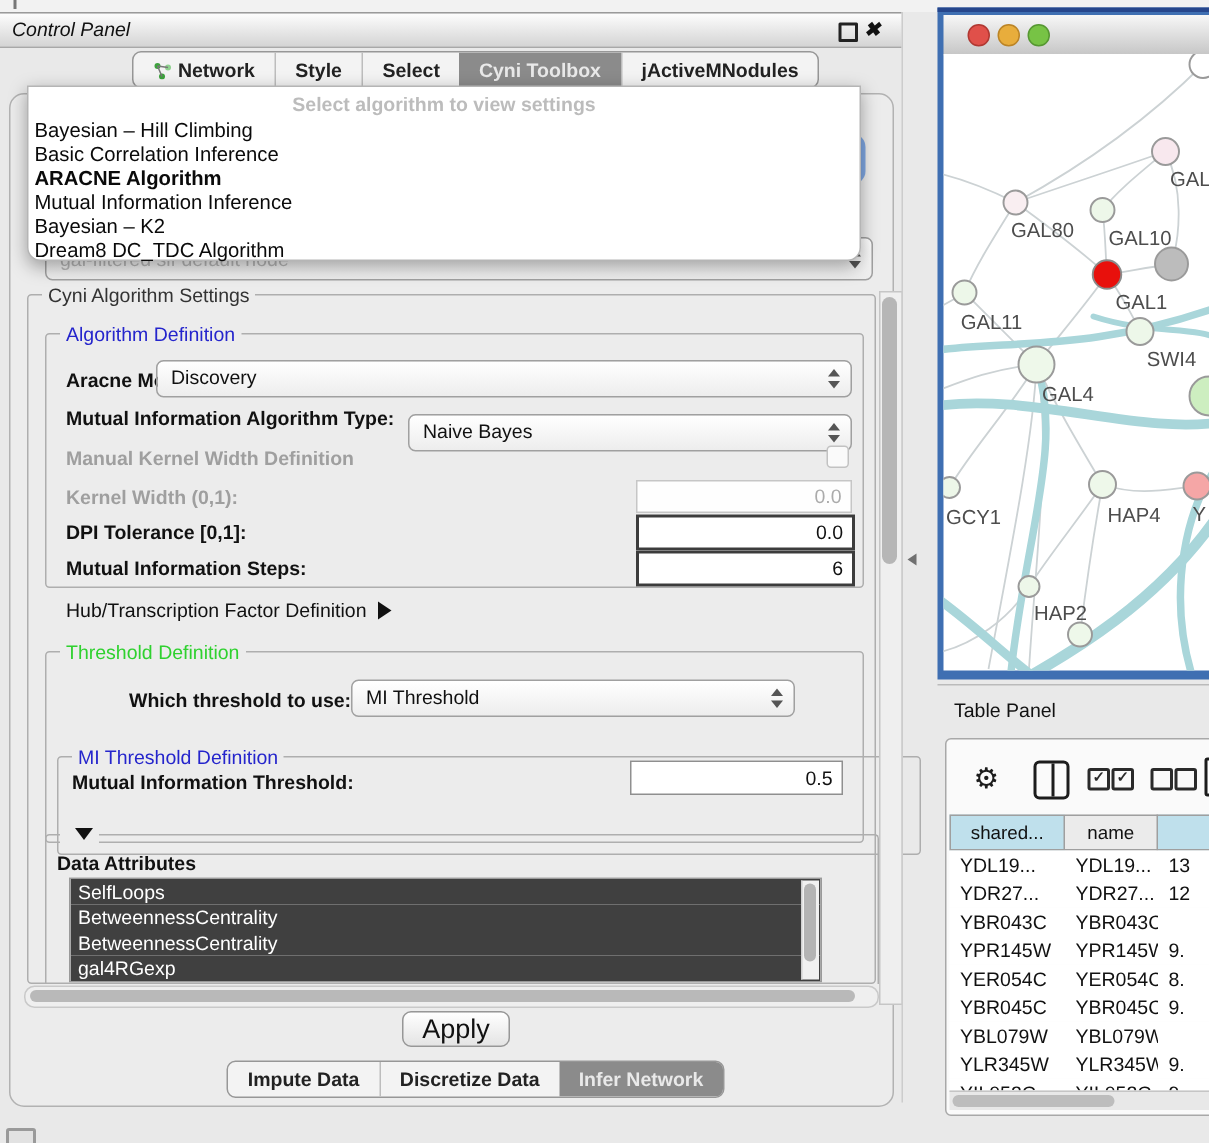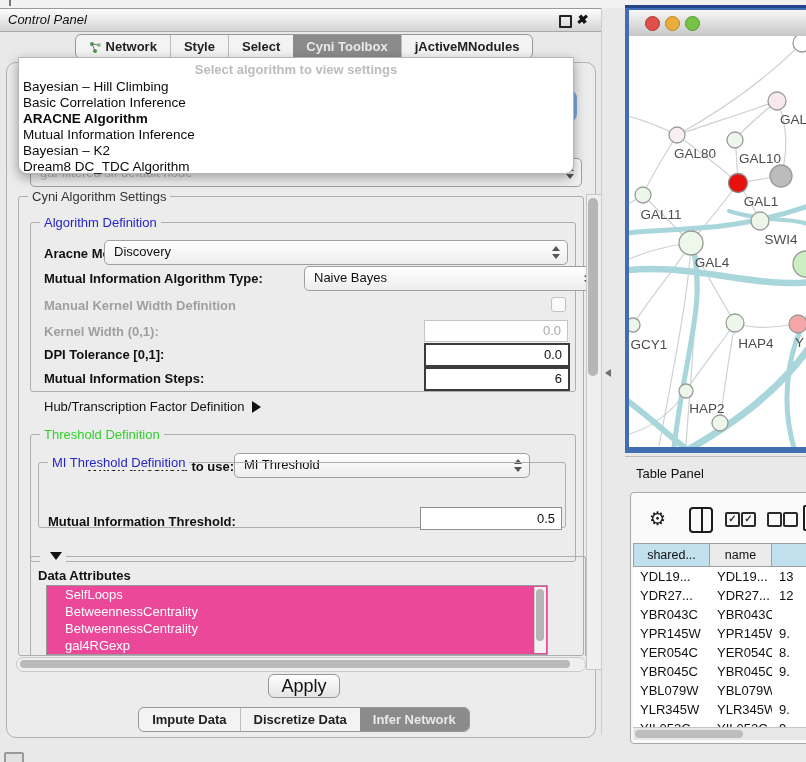--- a/index.html
+++ b/index.html
@@ -7,21 +7,21 @@
         font-family:"Liberation Sans",sans-serif;color:#1a1a1a;}
   .abs{position:absolute;}
   
   .topstrip{left:0;top:0;width:806px;height:8px;background:#f2f2f2;}
   .cp-title{left:0;top:8px;width:601px;height:22px;
     background:linear-gradient(#fdfdfd,#d4d4d4);
     border-top:1px solid #9a9a9a;border-bottom:1px solid #a8a8a8;font-style:italic;}
   .cp-title .t{position:absolute;left:8px;top:0;line-height:22px;font-size:13px;color:#111;}
   .float-ic{position:absolute;left:559px;top:6px;width:9px;height:9px;border:2px solid #222;border-radius:1px;}
   .close-ic{position:absolute;left:576px;top:3px;font-size:13px;font-weight:bold;color:#111;}
-  .tabwrap{left:4px;top:34px;width:600px;display:flex;justify-content:center;}
+  .tabwrap{left:17px;top:34px;width:600px;display:flex;justify-content:center;}
   .tabbar{display:flex;border:1px solid #979797;border-radius:6px;background:#f3f3f3;height:23px;overflow:hidden;}
   .tab{padding:0 13px;line-height:23px;font-size:13px;font-weight:bold;color:#222;white-space:nowrap;}
   .tab + .tab{border-left:1px solid #bdbdbd;}
   .tab.sel{background:#8b8b8b;color:#e9e9e9;border-left:none;}
   .neticon{display:inline-block;width:13px;height:12px;vertical-align:-2px;margin-right:4px;}
   .content-panel{left:6px;top:62px;width:588px;height:674px;background:#ececec;
     border:1px solid #b2b2b2;border-radius:10px;}
   
   .combo{background:linear-gradient(#ffffff,#ededed);border:1px solid #a0a0a0;border-radius:5px;
     font-size:13px;color:#111;}
@@ -49,21 +49,21 @@
   .fld .fv{position:absolute;right:6px;top:0;line-height:20px;}
   .fld.strong{border:2px solid #3c3c3c;}
   .fld.norm{border:1px solid #8f8f8f;}
   .fld.dis{border:1px solid #c6c6c6;color:#ababab;background:#fefefe;}
   .chk{width:13px;height:13px;border:1px solid #c2c2c2;border-radius:3px;background:#fafafa;}
   .tri-r{display:inline-block;width:0;height:0;border-top:6px solid transparent;border-bottom:6px solid transparent;
     border-left:9px solid #111;vertical-align:-2px;margin-left:8px;}
   .tri-d{display:inline-block;width:0;height:0;border-left:6px solid transparent;border-right:6px solid transparent;
     border-top:8px solid #111;vertical-align:1px;margin-left:6px;}
   .attr-list{background:#fff;border:1px solid #9a9a9a;overflow:hidden;}
-  .attr-item{height:17px;background:#ec4899;color:#fff;font-size:13px;line-height:17px;padding-left:18px;white-space:nowrap;}
+  .attr-item{height:17px;background:#404040;color:#fff;font-size:13px;line-height:17px;padding-left:5px;white-space:nowrap;}
   .ilist-sb{position:absolute;right:1px;top:1px;width:11px;height:66px;background:#f1f1f1;border-left:1px solid #d0d0d0;}
   .ilist-sb .th{position:absolute;left:1px;top:2px;width:8px;height:52px;background:#b4b4b4;border-radius:4px;}
   .vscroll{left:586px;top:194px;width:14px;height:474px;background:#efefef;border:1px solid #c6c6c6;}
   .vscroll .th{position:absolute;left:1px;top:3px;width:10px;height:178px;background:#b6b6b6;border-radius:5px;}
   .hscroll{left:16px;top:657px;width:568px;height:13px;background:#efefef;border:1px solid #c9c9c9;border-radius:7px;}
   .hscroll .th{position:absolute;left:3px;top:2px;width:550px;height:8px;background:#b9b9b9;border-radius:4px;}
   .btn{background:linear-gradient(#ffffff,#e4e4e4);border:1px solid #979797;border-radius:6px;
     font-size:18px;color:#111;text-align:center;}
   
   .divider{left:601px;top:8px;width:1px;height:727px;background:#cccccc;}
@@ -161,21 +161,21 @@
   <div class="abs lbl" style="left:44px;top:246px;">Aracne Mode:</div>
   <div class="abs combo" style="left:104px;top:240px;width:462px;height:23px;">
     <span class="cv">Discovery</span>
     <span class="stp">
         <i class="u"></i>
         <i class="d"></i>
       </span>
   </div>
 
   <div class="abs lbl" style="left:44px;top:271px;">Mutual Information Algorithm Type:</div>
-  <div class="abs combo" style="left:272px;top:266px;width:294px;height:23px;margin-left:32px;">
+  <div class="abs combo" style="left:272px;top:276px;width:294px;height:23px;">
     <span class="cv">Naive Bayes</span>
     <span class="stp">
         <i class="u"></i>
         <i class="d"></i>
       </span>
   </div>
 
   <div class="abs lbl dis" style="left:44px;top:298px;">Manual Kernel Width Definition</div>
   <div class="abs chk" style="left:551px;top:297px;"></div>
 
@@ -204,21 +204,21 @@
 
   <div class="abs lbl" style="left:86px;top:459px;">Which threshold to use:</div>
   <div class="abs combo" style="left:234px;top:453px;width:294px;height:23px;">
     <span class="cv">MI Threshold</span>
     <span class="stp">
         <i class="u"></i>
         <i class="d"></i>
       </span>
   </div>
 
-  <div class="abs grp" style="left:38px;top:462px;width:526px;height:64px;">
+  <div class="abs grp" style="left:38px;top:504px;width:526px;height:64px;padding-left:48px;">
     <span class="gt blue">MI Threshold Definition</span>
   </div>
   <div class="abs lbl" style="left:48px;top:514px;">Mutual Information Threshold:</div>
   <div class="abs fld norm" style="left:420px;top:507px;width:140px;height:21px;">
     <span class="fv" style="line-height:21px;">0.5</span>
   </div>
 
   <div class="abs grp nobot" style="left:30px;top:556px;width:554px;height:99px;">
     <span class="gt"><span class="tri-d"></span></span>
   </div>

